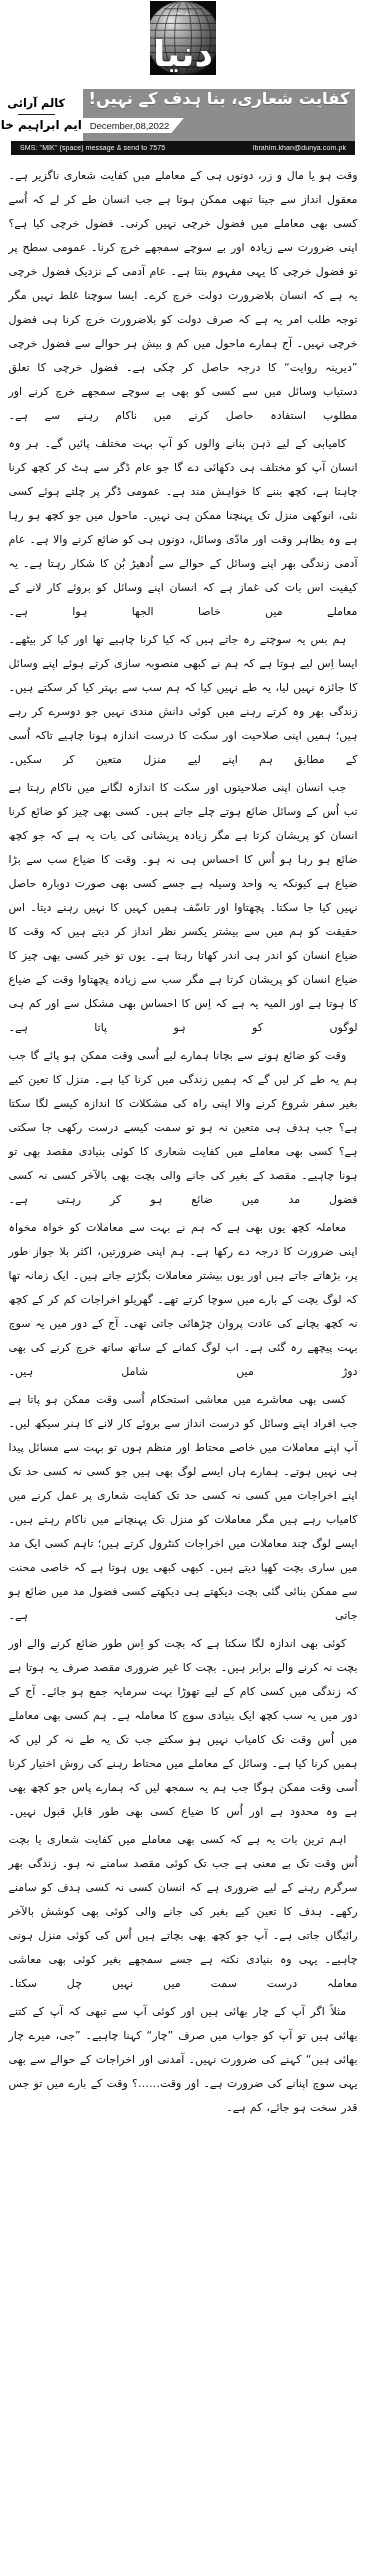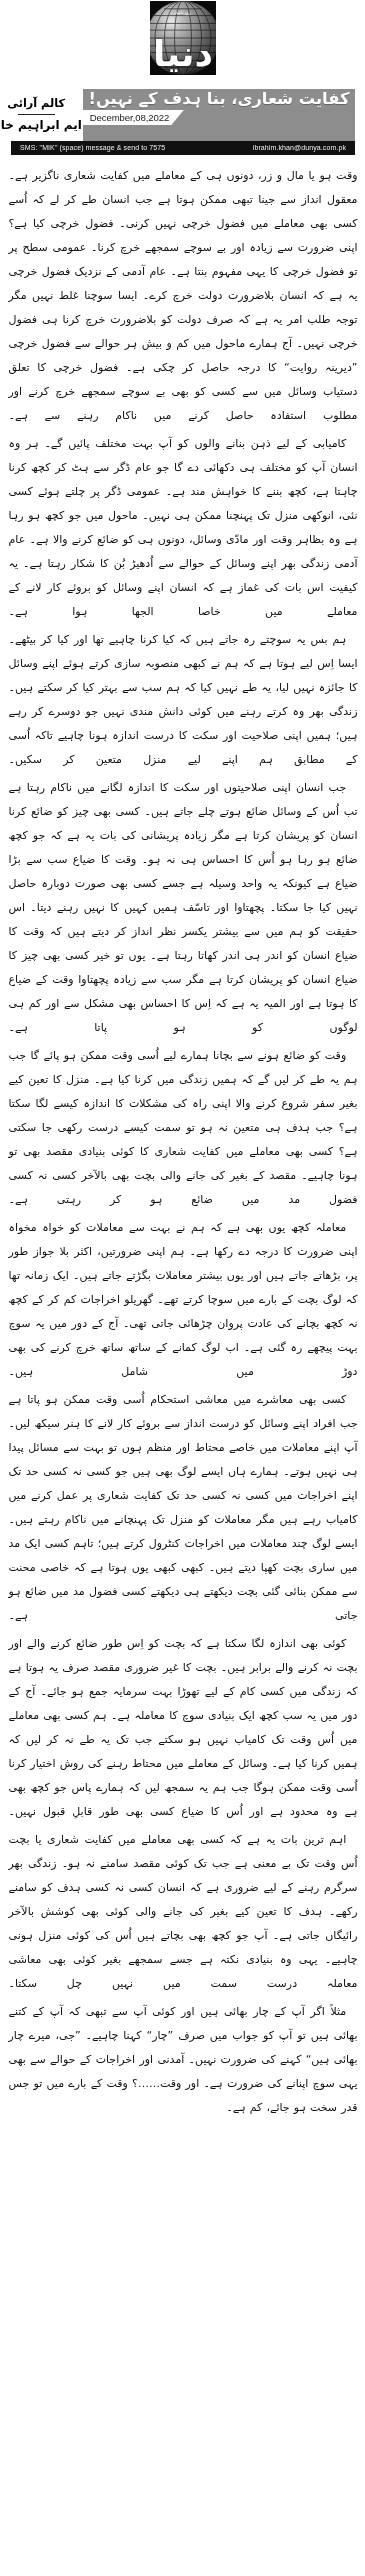--- a/index.html
+++ b/index.html
@@ -116,21 +116,21 @@
     text-align: center;
     direction: rtl;
     white-space: nowrap;
     font-family: "DejaVu Sans", sans-serif;
     text-shadow: 0 0.6px 0.6px rgba(0,0,0,.28);
   }
   
   .date-chip {
     position: absolute;
     left: 0;
-    bottom: 16px;
+    bottom: 8px;
     height: 15px;
     padding: 0 14.6px 0 6.8px;
     background: #ffffff;
     color: #1a1a1a;
     font-family: "Liberation Sans", sans-serif;
     font-size: 9.6px;
     font-weight: 400;
     letter-spacing: -0.1px;
     display: flex;
     align-items: center;

